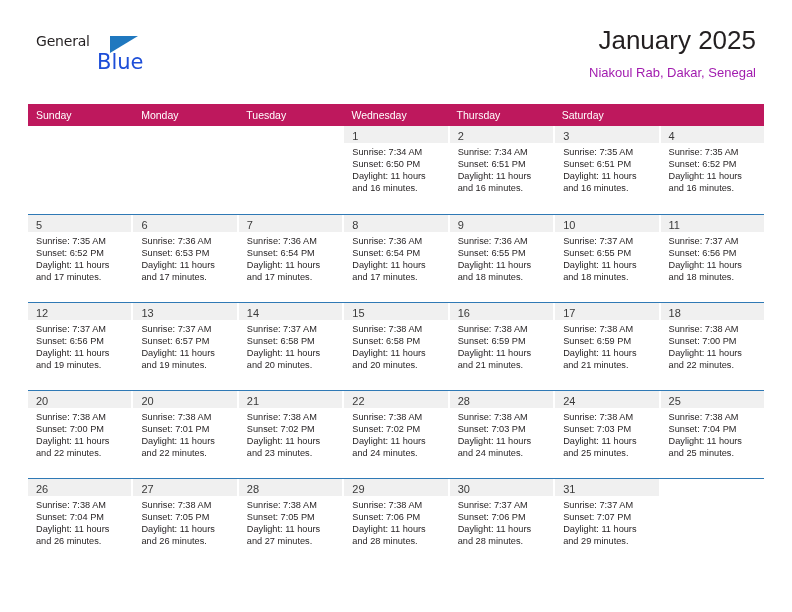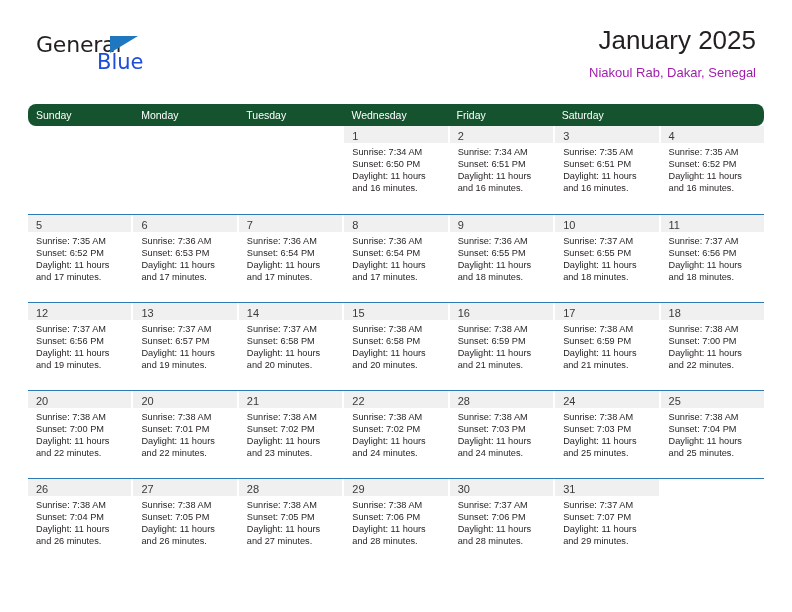--- a/index.html
+++ b/index.html
@@ -35,21 +35,21 @@
     position: absolute;
     left: 8px;
     top: 8px;
     width: 130px;
     height: 52px;
   }
   .logo-general {
     position: absolute;
     left: 0;
     top: 0;
-    font-size: 22px;
+    font-size: 14px;
     letter-spacing: -0.2px;
     color: #231f20;
     font-family: "DejaVu Sans", sans-serif;
     line-height: 1;
   }
   .logo-triangle {
     position: absolute;
     left: 74px;
     top: 2px;
     width: 0;
@@ -90,23 +90,22 @@
   .calendar {
     position: absolute;
     left: 28px;
     top: 104px;
     width: 736px;
   }
 
   .weekday-row {
     display: grid;
     grid-template-columns: repeat(7, 1fr);
-    background: #14532d;
+    background: #be185d;
     height: 22px;
-    border-radius: 8px;
   }
   .weekday {
     color: #ffffff;
     font-size: 10.5px;
     line-height: 22px;
     padding-left: 8px;
     box-sizing: border-box;
     overflow: hidden;
     white-space: nowrap;
   }
@@ -172,21 +171,21 @@
     </div>
 
   </div>
 
   <div class="calendar">
     <div class="weekday-row" id="weekday-row">
         <div class="weekday">Sunday</div>
         <div class="weekday">Monday</div>
         <div class="weekday">Tuesday</div>
         <div class="weekday">Wednesday</div>
-        <div class="weekday">Friday</div>
+        <div class="weekday">Thursday</div>
         <div class="weekday">Saturday</div>
       </div>
     <div id="weeks-container">
         <div class="week-row first">
           <div class="day-cell blank">
             <div class="day-number-bar"><span class="day-number"></span></div>
           </div>
           <div class="day-cell blank">
             <div class="day-number-bar"><span class="day-number"></span></div>
           </div>

